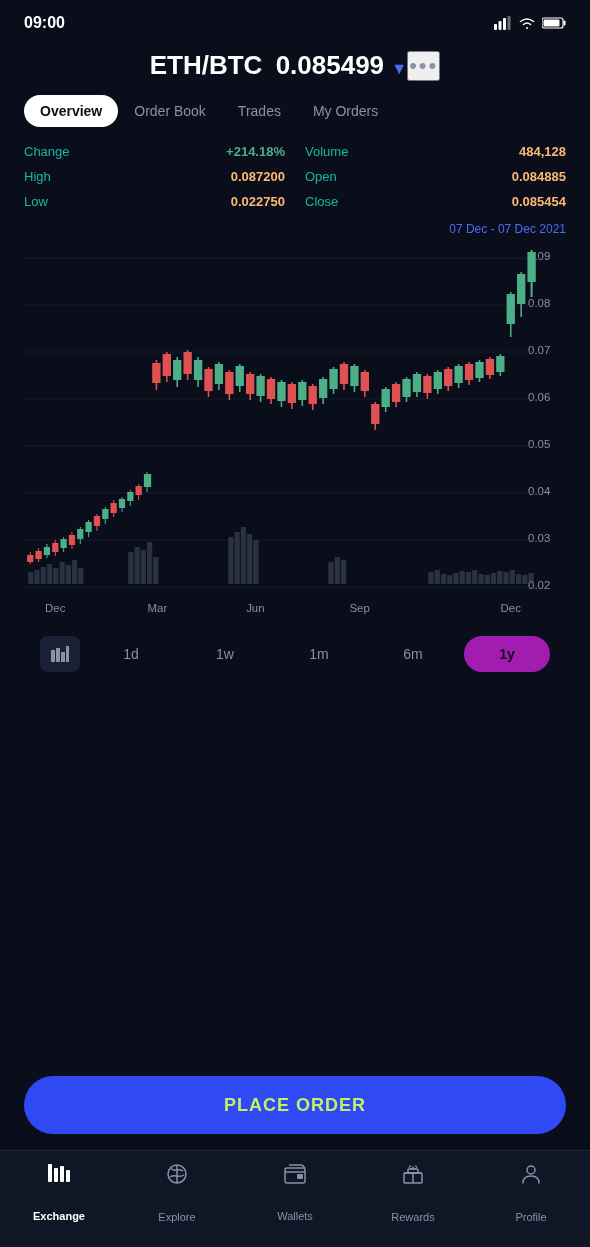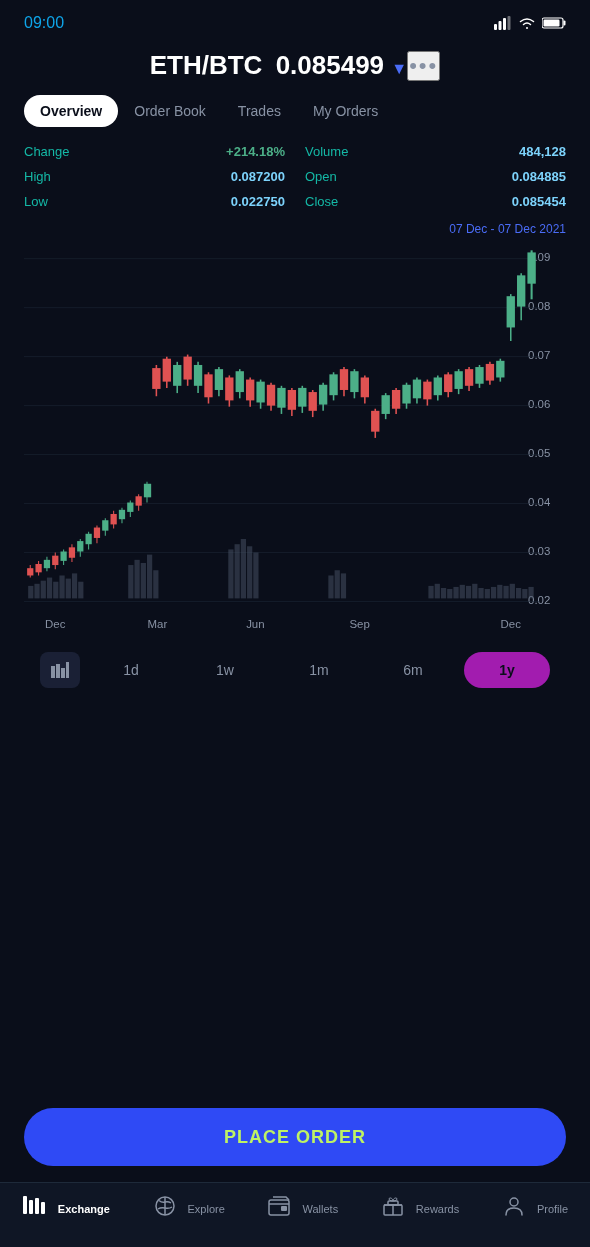--- a/index.html
+++ b/index.html
@@ -25,22 +25,22 @@
     
     .status-bar {
       display: flex;
       justify-content: space-between;
       align-items: center;
       padding: 14px 24px 8px;
       flex-shrink: 0;
     }
     .status-time {
       font-size: 16px;
-      font-weight: 400;
-      color: #0ea5e9;
+      font-weight: 700;
+      color: #ffffff;
     }
     .status-icons {
       display: flex;
       align-items: center;
       gap: 6px;
     }
 
     
     .header {
       display: flex;
@@ -105,21 +105,21 @@
       align-items: center;
       padding: 3px 0;
     }
     .stat-label {
       font-size: 13px;
       color: #14b8a6;
     }
     .stat-value {
       font-size: 13px;
       font-weight: 700;
-      color: #7dd3fc;
+      color: #fdba74;
     }
     .stat-value.positive {
       color: #4caf88;
     }
 
     
     .date-range {
       text-align: right;
       padding: 0 24px;
       font-size: 12px;
@@ -202,22 +202,23 @@
       display: flex;
       justify-content: space-around;
       align-items: center;
       padding: 12px 0 24px;
       background: #0f1625;
       border-top: 1px solid #1e2a3a;
       flex-shrink: 0;
     }
     .nav-item {
       display: flex;
-      align-items: center;
-      gap: 12px;
+      flex-direction: column;
+      align-items: center;
+      gap: 20px;
       cursor: pointer;
       min-width: 60px;
     }
     .nav-icon {
       font-size: 22px;
       color: #8892a4;
     }
     .nav-icon.active {
       color: #fff;
     }

